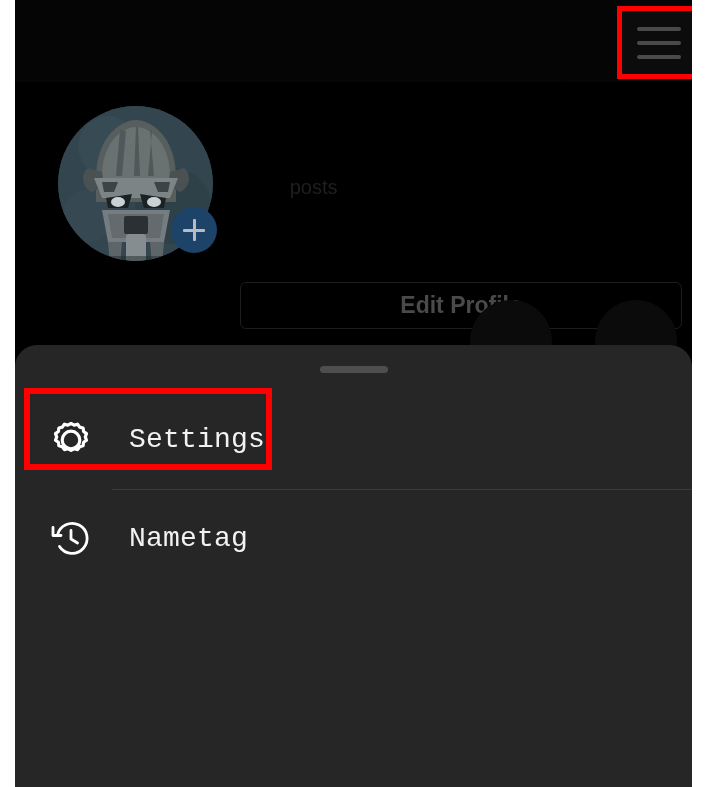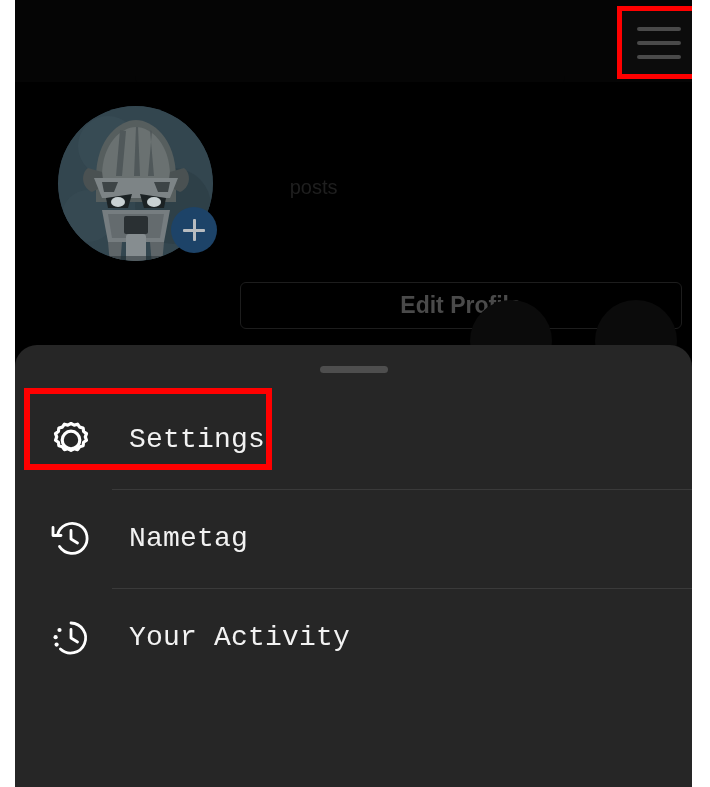--- a/index.html
+++ b/index.html
@@ -371,34 +371,18 @@
             <g fill="none" stroke="#ffffff" stroke-width="2.8" stroke-linecap="round" stroke-linejoin="round">
               <path d="M8.5 18 A15 15 0 1 1 10.5 29.5"></path>
               <polyline points="4,10.5 4,18.5 12,18.5"></polyline>
               <polyline points="22,13.5 22,22 28.5,26"></polyline>
             </g>
           </svg>
         </span>
         <span class="menu-label">Nametag</span>
       </div>
 
-      <div class="menu-item">
-        <span class="menu-icon">
-          <svg width="44" height="44" viewBox="0 0 44 44" xmlns="http://www.w3.org/2000/svg">
-            <g fill="none" stroke="#ffffff" stroke-width="2.8" stroke-linecap="round" stroke-linejoin="round">
-              <path d="M22 7 A15 15 0 1 1 11.4 33"></path>
-              <polyline points="22,13.5 22,22 28.5,26"></polyline>
-            </g>
-            <g fill="#ffffff">
-              <circle cx="10.5" cy="14" r="2.1"></circle>
-              <circle cx="6.6" cy="21.2" r="2.1"></circle>
-              <circle cx="7.6" cy="28.6" r="2.1"></circle>
-            </g>
-          </svg>
-        </span>
-        <span class="menu-label">Your Activity</span>
-      </div>
 
 
     </div>
   </div>
 
 </div>
 
 </body></html>

